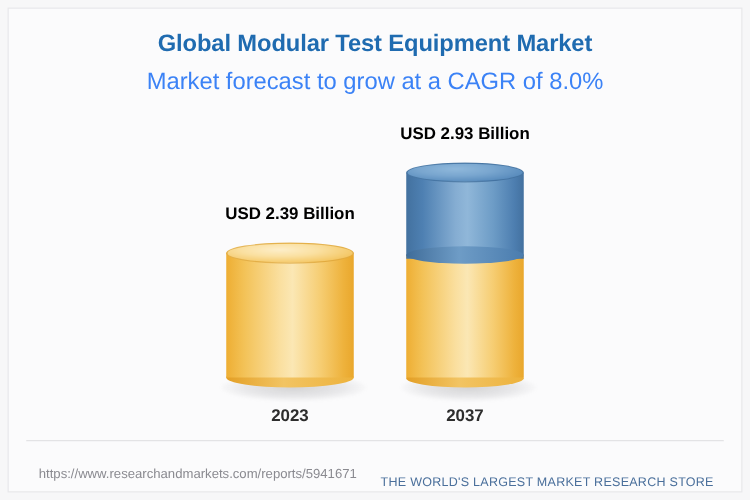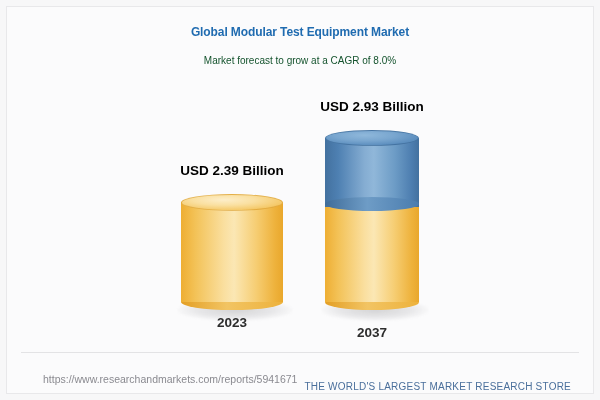--- a/index.html
+++ b/index.html
@@ -33,34 +33,34 @@
     box-sizing: border-box;
     overflow: hidden;
   }
 
   
   #title {
     position: absolute;
     left: 0; top: 18px;
     width: 100%;
     text-align: center;
-    font-size: 12px;
+    font-size: 19px;
     font-weight: bold;
     color: #1f6bb0;
     letter-spacing: -0.1px;
     white-space: nowrap;
   }
   #subtitle {
     position: absolute;
     left: 0; top: 48px;
     width: 100%;
     text-align: center;
-    font-size: 10px;
+    font-size: 19px;
     font-weight: normal;
-    color: #14532d;
+    color: #3b82f6;
     white-space: nowrap;
   }
 
   
   #plot {
     position: absolute;
     left: 0; top: 0;
     width: 100%;
     height: 100%;
   }
@@ -171,21 +171,21 @@
   #footer-divider {
     position: absolute;
     left: 14px;
     right: 14px;
     top: 345px;
     height: 1px;
     background: #e3e3e5;
   }
   #footer-url {
     position: absolute;
-    left: 36px;
+    left: 24px;
     top: 366px;
     font-size: 10.5px;
     color: #8a8a90;
     white-space: nowrap;
   }
   #logo {
     position: absolute;
     right: 22px;
     top: 356px;
     text-align: right;
@@ -229,21 +229,21 @@
 
         <div class="cyl-body" style="left:174px; top:187px; width:102px; height:116px;">
 
           <div class="cyl-cap gold-cap-bottom" style="top:100px; height:16px;"></div>
 
           <div class="cyl-side gold-side" style="top:8px; height:100px;"></div>
 
           <div class="cyl-cap gold-cap-top" style="top:0px; height:17px;"></div>
         </div>
 
-        <div class="year-label" style="left:125px; top:308px;">2023</div>
+        <div class="year-label" style="left:125px; top:318px;">2023</div>
       </div>
 
       <div class="bar-group">
 
         <div class="value-label" style="left:265px; top:92px;">USD 2.93 Billion</div>
 
         <div class="cyl-shadow" style="left:314px; top:292px; width:108px; height:22px;"></div>
 
         <div class="cyl-body" style="left:318px; top:197px; width:94px; height:106px;">
           <div class="cyl-cap gold-cap-bottom" style="top:91px; height:15px;"></div>

